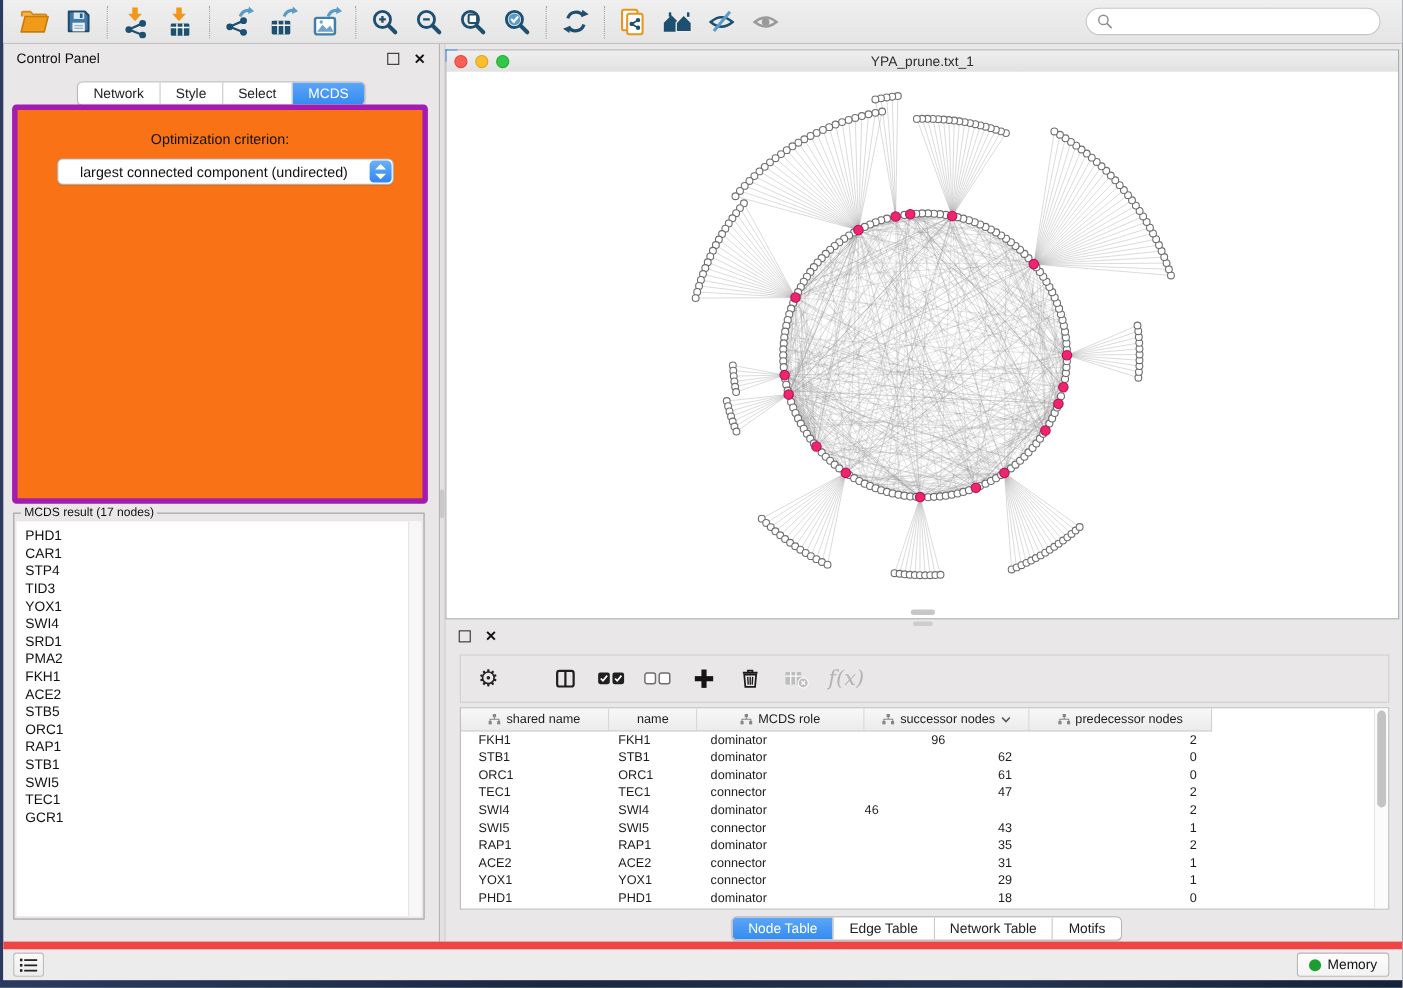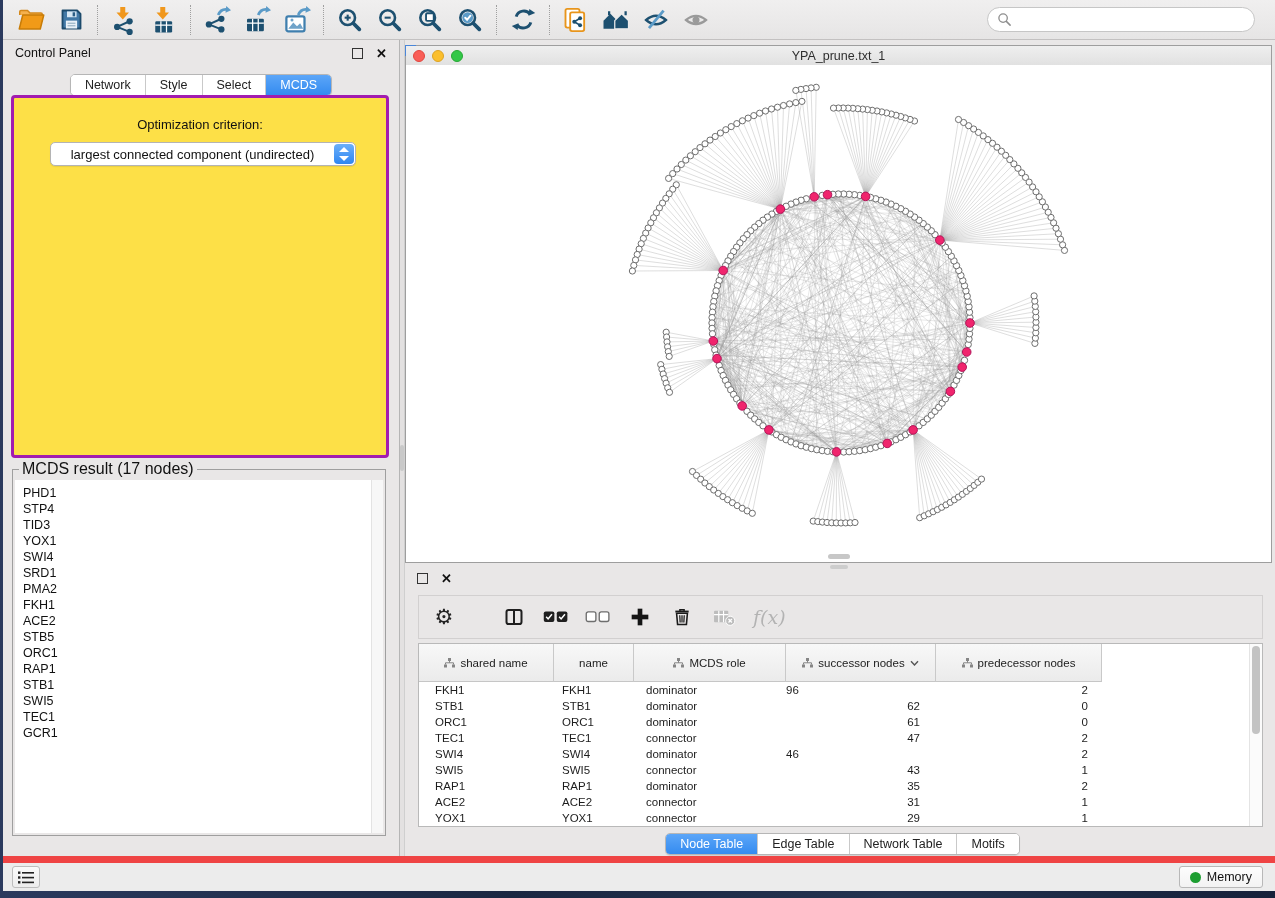--- a/index.html
+++ b/index.html
@@ -29,39 +29,39 @@
   
   .cpanel{position:absolute;left:0;top:40px;width:396px;height:823px;}
   .seg-row{position:absolute;left:0;top:34px;width:100%;display:flex;justify-content:center;}
   .seg-wrap{display:inline-flex;border:1px solid #b6b6b6;border-radius:5px;overflow:hidden;
             background:#fff;box-shadow:0 1px 1px rgba(0,0,0,.10);}
   .seg-btn{padding:3px 14px;font-size:12.5px;background:#fff;border:none;
            border-left:1px solid #c9c9c9;color:#222;font-family:inherit;cursor:default;}
   .seg-btn:first-child{border-left:none;}
   .seg-btn.active{background:linear-gradient(#5ca6f8,#348bf0);color:#fff;}
   .cp-content{position:absolute;left:8px;top:55px;width:378px;height:363px;
-              background:#fde047;border:3px solid #a21caf;border-radius:4px;box-sizing:border-box;}
+              background:#f97316;border:5px solid #a21caf;border-radius:4px;box-sizing:border-box;}
   .opt-label{position:absolute;top:19px;width:100%;text-align:center;font-size:13px;color:#111;}
   .dropdown{position:absolute;left:36px;top:44px;width:306px;height:24px;background:#fff;
             border:1px solid #b4b4b4;border-radius:5px;box-sizing:border-box;display:flex;
             align-items:center;box-shadow:0 1px 1px rgba(0,0,0,.08);}
   .dropdown .dval{flex:1;text-align:center;font-size:13px;color:#111;}
   .stepper{width:20px;height:20px;margin-right:1px;border-radius:4px;
            background:linear-gradient(#6cb0f9,#2f86f2);position:relative;}
   .stepper .up,.stepper .dn{position:absolute;left:5px;width:0;height:0;
            border-left:5px solid transparent;border-right:5px solid transparent;}
   .stepper .up{top:3px;border-bottom:5px solid #fff;}
   .stepper .dn{bottom:3px;border-top:5px solid #fff;}
   .btn-row{position:absolute;top:82px;left:0;width:100%;display:flex;justify-content:center;gap:14px;}
   .mac-btn{background:linear-gradient(#ffffff,#f1f1f1);border:1px solid #b9b9b9;border-radius:5px;
            padding:3px 15px;font-size:13px;font-family:inherit;color:#111;cursor:default;}
   .mac-btn.focusring{box-shadow:0 0 0 3px rgba(95,165,250,.6);border-color:#7ab0ee;}
   .mcds-fs{position:absolute;left:9px;top:420px;width:374px;height:376px;margin:0;padding:0;
            border:1px solid #9f9f9f;box-sizing:border-box;}
-  .mcds-fs legend{font-size:16px;margin-left:6px;padding:0 3px;color:#111;}
+  .mcds-fs legend{font-size:11px;margin-left:6px;padding:0 3px;color:#111;}
   .mcds-list{position:absolute;left:2px;right:2px;top:2px;bottom:2px;background:#fff;
              overflow:hidden;padding:5px 0 0 8px;font-size:12.5px;line-height:16px;color:#111;}
   .mcds-scroll{position:absolute;top:2px;bottom:2px;right:2px;width:11px;background:#f7f7f7;
                border-left:1px solid #e3e3e3;}
   
   .vsplit{position:absolute;left:396px;top:40px;width:6px;height:823px;background:#e3e1e1;
           border-left:1px solid #b5b5b5;border-right:1px solid #cfcfcf;box-sizing:border-box;}
   .vs-handle{position:absolute;top:405px;left:0;width:4px;height:26px;background:#c9c9c9;border-radius:2px;}
   
   .netwin{position:absolute;left:402px;top:45px;width:867px;height:518px;box-sizing:border-box;
@@ -83,21 +83,21 @@
   .h-handle{position:absolute;left:50%;top:0px;margin-left:-9px;width:18px;height:4px;
             background:#cdcdcd;border-radius:2px;}
   .tp-toolbar{position:absolute;left:13px;top:30px;width:845px;height:44px;box-sizing:border-box;
               border:1px solid #d2d0d0;background:#e9e7e7;display:flex;align-items:center;padding-left:12px;}
   .ttb{height:34px;min-width:26px;display:flex;align-items:center;justify-content:center;
        background:none;border:none;padding:0;margin-right:16px;cursor:default;}
   .ttb.gear{font-size:21px;color:#242424;margin-right:44px;}
   .ttb.fx{font-family:"DejaVu Serif",serif;font-style:italic;font-size:19px;color:#b3b3b3;}
   .ntable{position:absolute;left:13px;top:78px;width:845px;height:184px;box-sizing:border-box;
           background:#fff;border:1px solid #b9b9b9;overflow:hidden;}
-  .thead{display:flex;height:38px;}
+  .thead{display:flex;height:21px;}
   .th{display:flex;align-items:center;justify-content:center;gap:5px;box-sizing:border-box;
       background:linear-gradient(#f8f8f8,#ebebeb);border-right:1px solid #c9c9c9;
       border-bottom:1px solid #c6c6c6;font-size:11.5px;color:#1c1c1c;}
   .th-fill{flex:1;background:#fff;}
   .trow{display:flex;height:16px;align-items:center;font-size:11.5px;color:#1d1d1d;}
   .tc{box-sizing:border-box;overflow:hidden;white-space:nowrap;}
   .vscroll{position:absolute;right:0;top:0;bottom:0;width:12px;background:#fbfbfb;
            border-left:1px solid #e4e4e4;}
   .vthumb{position:absolute;left:2px;top:2px;width:8px;height:88px;background:#c3c3c3;border-radius:5px;}
   .tp-tabs{position:absolute;left:4px;top:268px;width:100%;display:flex;justify-content:center;}
@@ -282,20 +282,21 @@
         <span class="stepper">
             <span class="up"></span>
             <span class="dn"></span>
           </span>
       </div>
     </div>
     <fieldset class="mcds-fs">
       <legend>MCDS result (17 nodes)</legend>
       <div class="mcds-list" id="mcds-list">
           <div>PHD1</div>
+          <div>CAR1</div>
           <div>STP4</div>
           <div>TID3</div>
           <div>YOX1</div>
           <div>SWI4</div>
           <div>SRD1</div>
           <div>PMA2</div>
           <div>FKH1</div>
           <div>ACE2</div>
           <div>STB5</div>
           <div>ORC1</div>
@@ -1423,21 +1424,21 @@
             </svg>
             <span>predecessor nodes</span>
           </div>
           <div class="th-fill"></div>
         </div>
       <div id="ntable-body">
           <div class="trow">
             <div class="tc" style="width: 135px; padding-left: 16px;">FKH1</div>
             <div class="tc" style="width: 80px; padding-left: 8px;">FKH1</div>
             <div class="tc" style="width: 152px; padding-left: 12px;">dominator</div>
-            <div class="tc" style="width: 150px; padding-right: 16px; text-align: left;">96</div>
+            <div class="tc" style="width: 150px; padding-right: 16px; text-align: center;">96</div>
             <div class="tc" style="width: 166px; padding-right: 14px; text-align: right;">2</div>
           </div>
           <div class="trow">
             <div class="tc" style="width: 135px; padding-left: 16px;">STB1</div>
             <div class="tc" style="width: 80px; padding-left: 8px;">STB1</div>
             <div class="tc" style="width: 152px; padding-left: 12px;">dominator</div>
             <div class="tc" style="width: 150px; padding-right: 16px; text-align: right;">62</div>
             <div class="tc" style="width: 166px; padding-right: 14px; text-align: right;">0</div>
           </div>
           <div class="trow">

